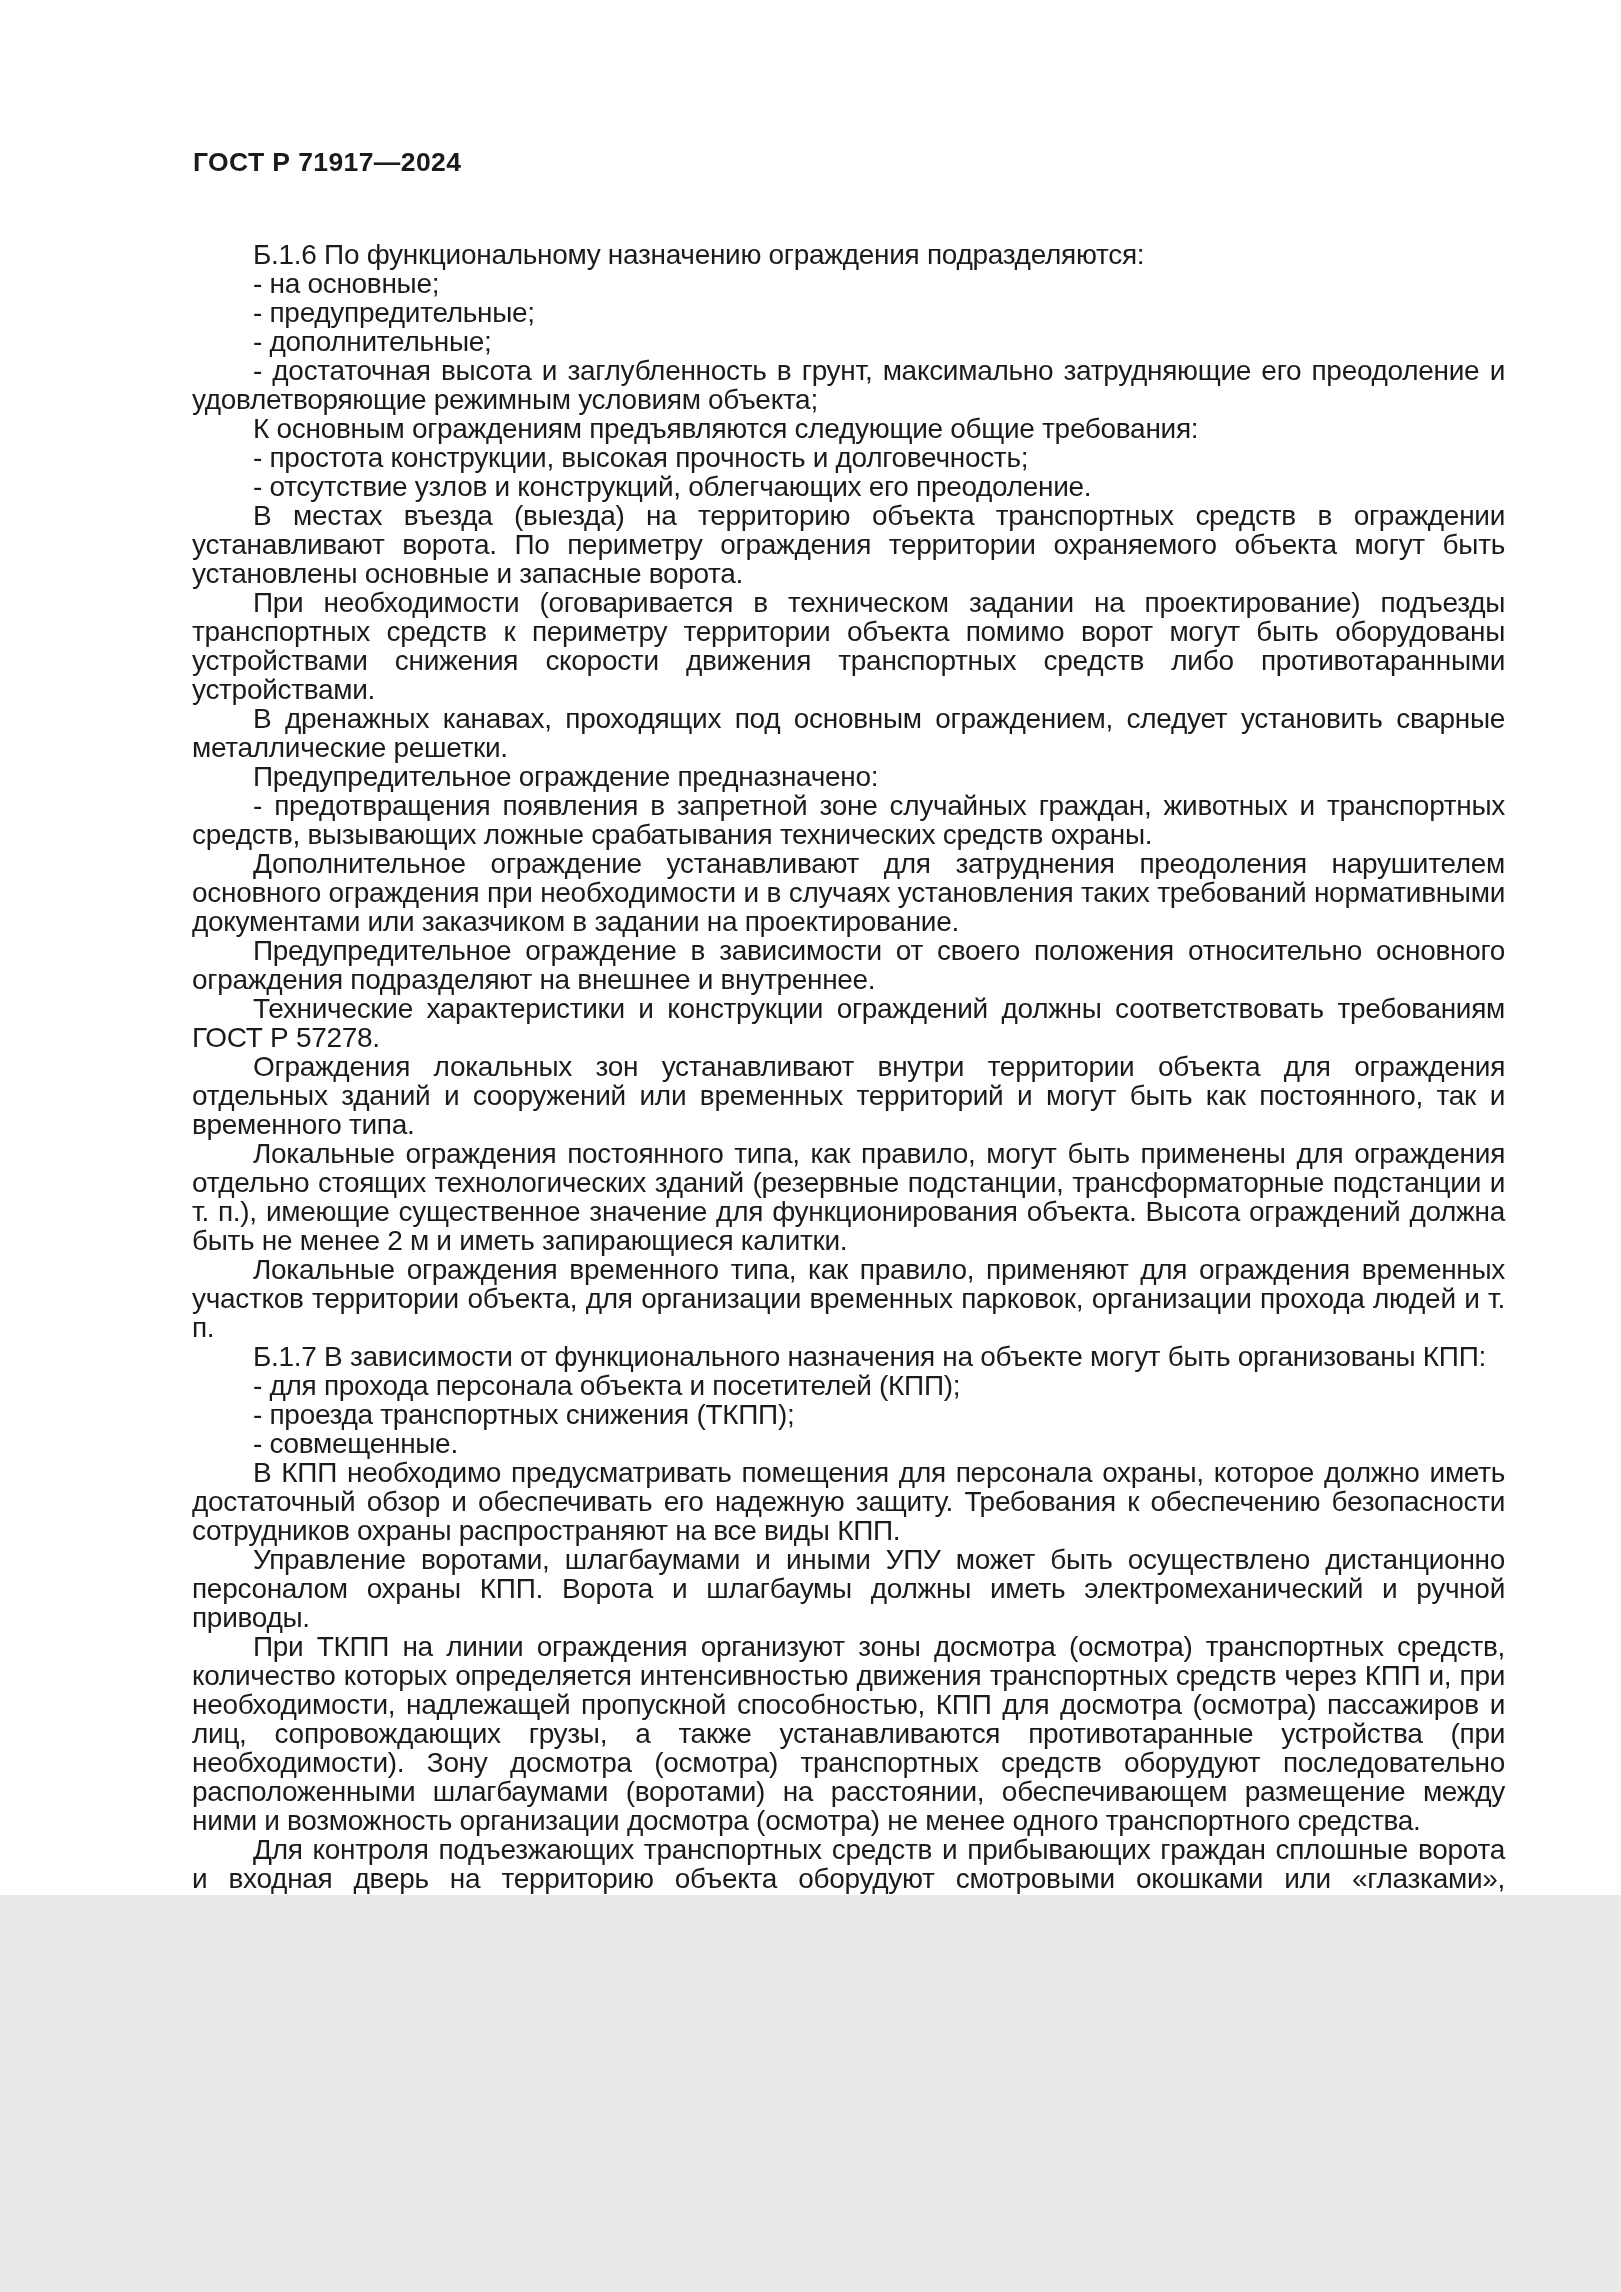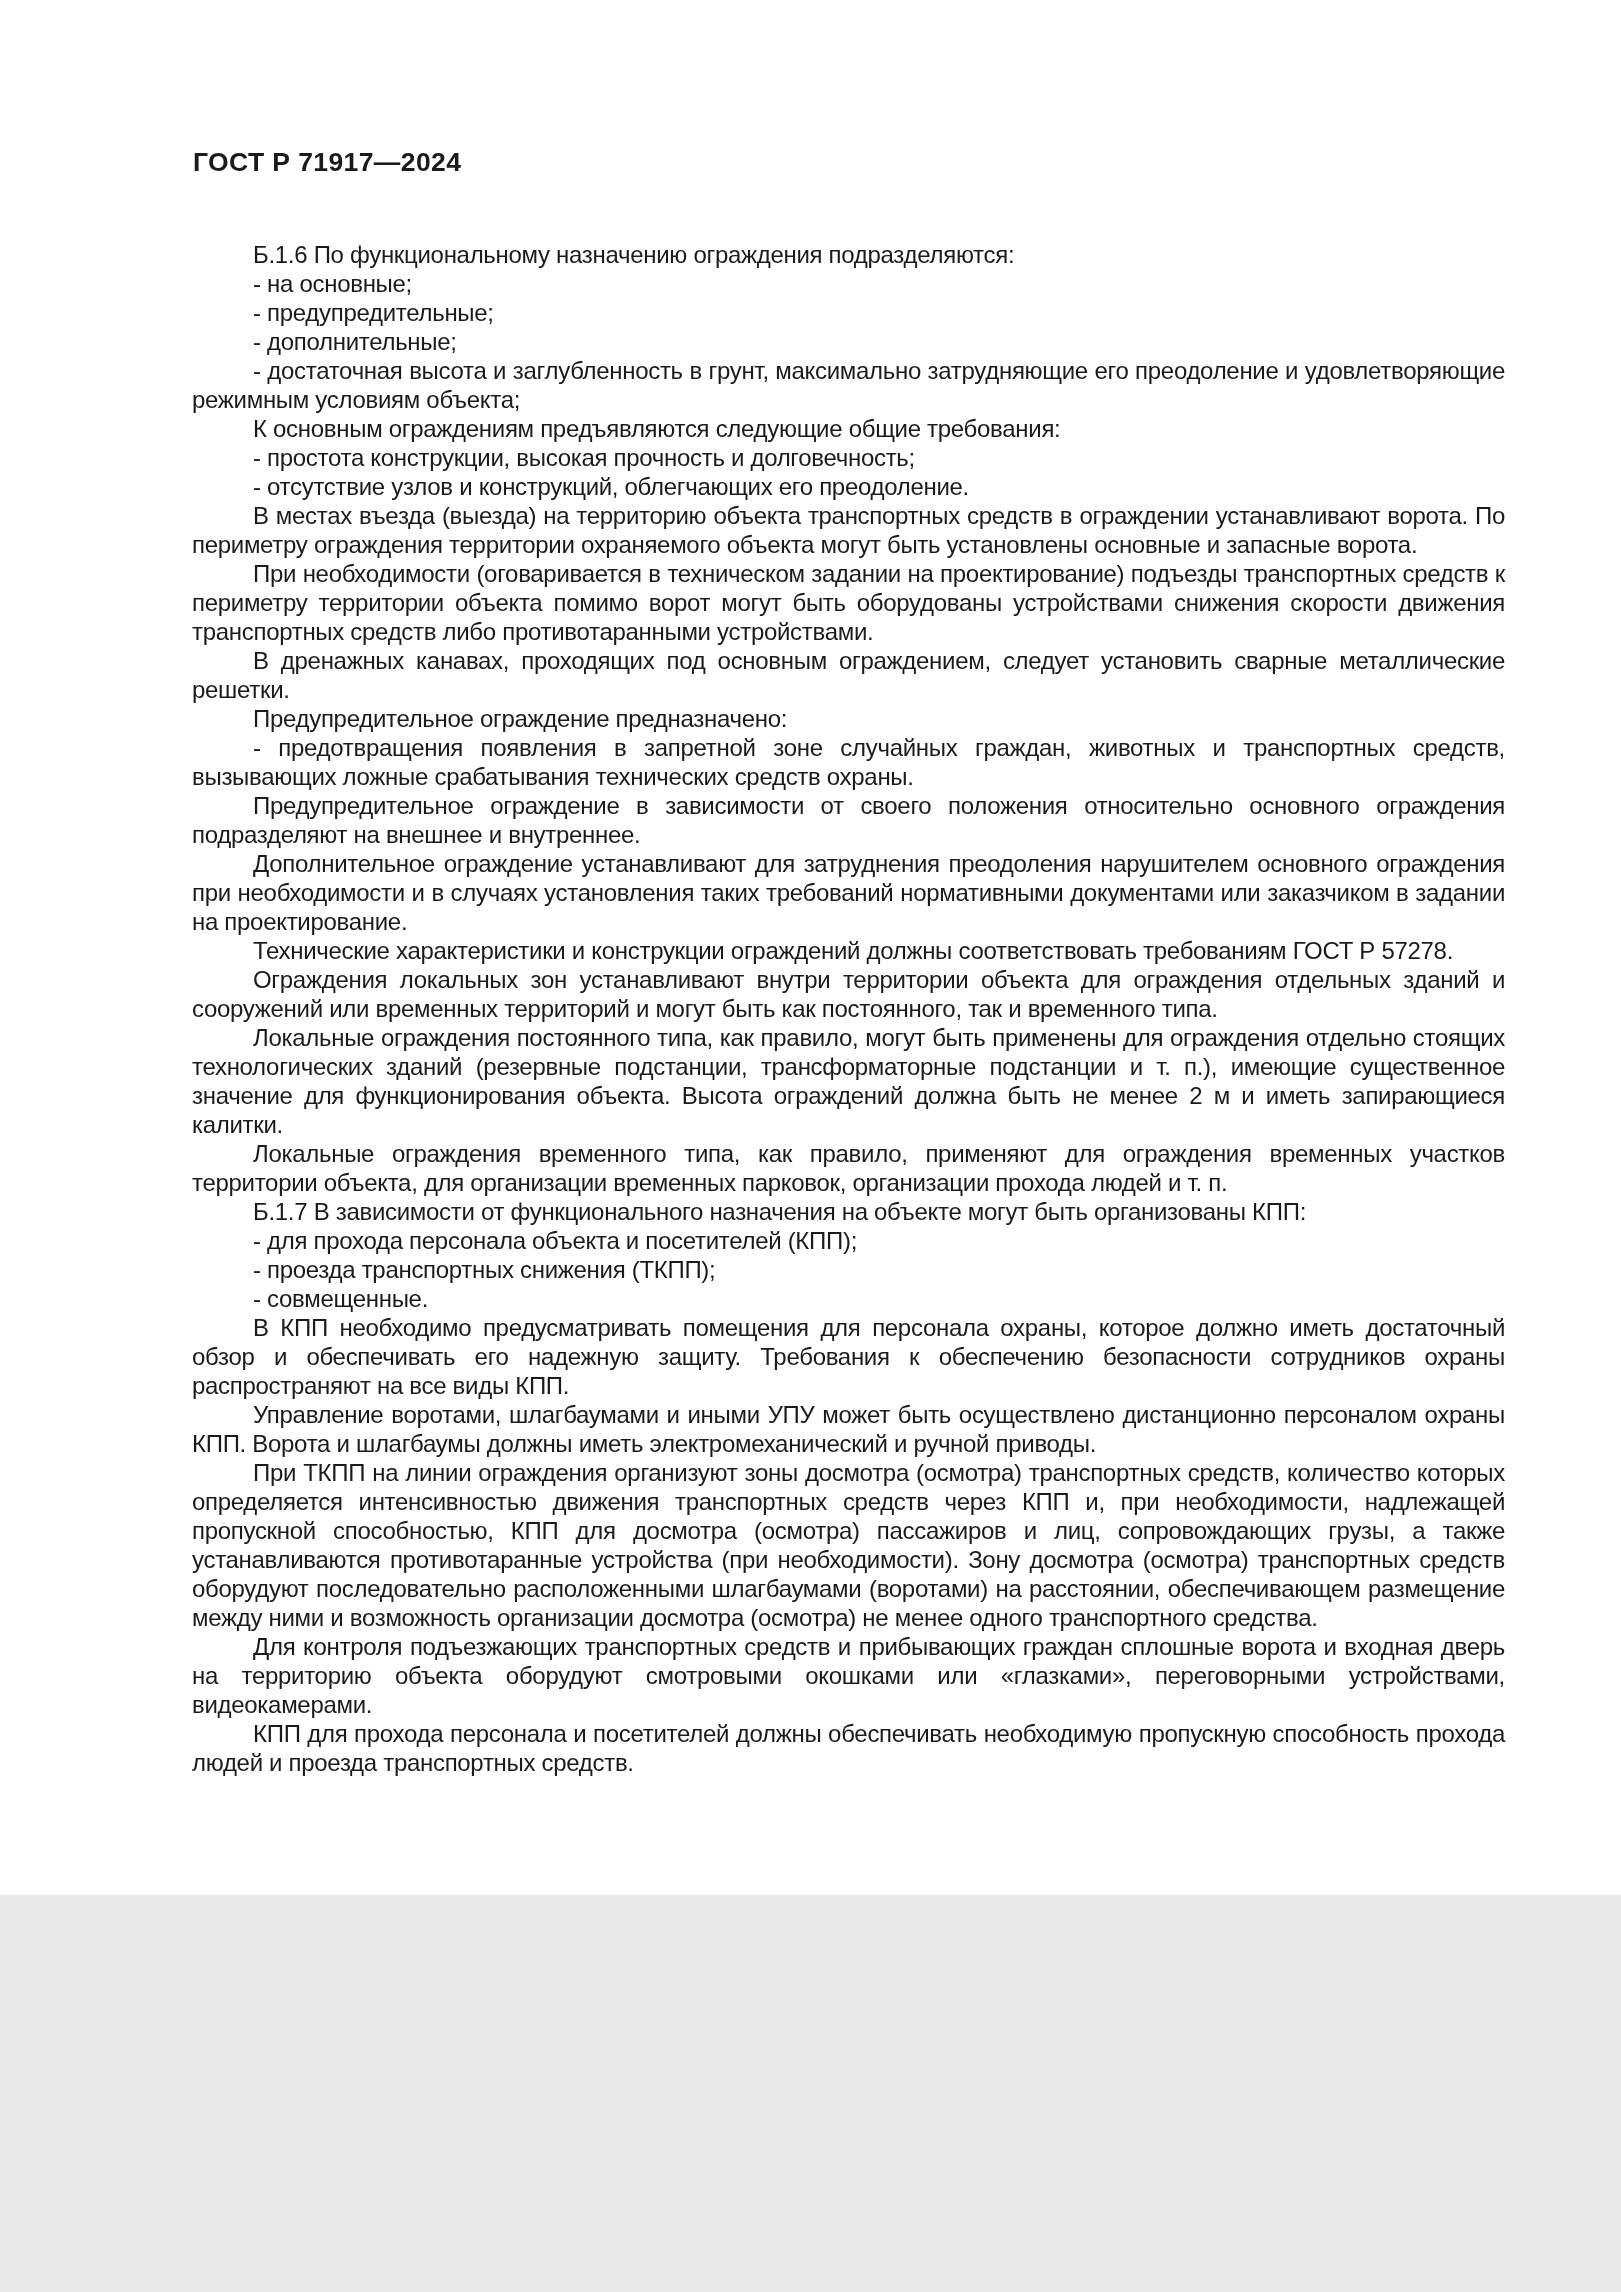--- a/index.html
+++ b/index.html
@@ -25,21 +25,21 @@
     font-size: 26.5px;
     font-weight: bold;
     letter-spacing: 0.4px;
     white-space: nowrap;
   }
   .doc-body {
     position: absolute;
     left: 192px;
     top: 240px;
     width: 1313px;
-    font-size: 24px;
+    font-size: 28px;
     line-height: 29px;
     letter-spacing: -0.3px;
     text-align: justify;
   }
   .para {
     margin: 0;
     padding: 0;
     text-indent: 61px;
   }
   .doc-footer {
@@ -63,22 +63,22 @@
       <p class="para">- дополнительные;</p>
       <p class="para">- достаточная высота и заглубленность в грунт, максимально затрудняющие его преодоление и удовлетворяющие режимным условиям объекта;</p>
       <p class="para">К основным ограждениям предъявляются следующие общие требования:</p>
       <p class="para">- простота конструкции, высокая прочность и долговечность;</p>
       <p class="para">- отсутствие узлов и конструкций, облегчающих его преодоление.</p>
       <p class="para">В местах въезда (выезда) на территорию объекта транспортных средств в ограждении устанавливают ворота. По периметру ограждения территории охраняемого объекта могут быть установлены основные и запасные ворота.</p>
       <p class="para">При необходимости (оговаривается в техническом задании на проектирование) подъезды транспортных средств к периметру территории объекта помимо ворот могут быть оборудованы устройствами снижения скорости движения транспортных средств либо противотаранными устройствами.</p>
       <p class="para">В дренажных канавах, проходящих под основным ограждением, следует установить сварные металлические решетки.</p>
       <p class="para">Предупредительное ограждение предназначено:</p>
       <p class="para">- предотвращения появления в запретной зоне случайных граждан, животных и транспортных средств, вызывающих ложные срабатывания технических средств охраны.</p>
+      <p class="para">Дополнительное ограждение устанавливают для затруднения преодоления нарушителем основного ограждения при необходимости и в случаях установления таких требований нормативными документами или заказчиком в задании на проектирование.</p>
       <p class="para">Предупредительное ограждение в зависимости от своего положения относительно основного ограждения подразделяют на внешнее и внутреннее.</p>
-      <p class="para">Дополнительное ограждение устанавливают для затруднения преодоления нарушителем основного ограждения при необходимости и в случаях установления таких требований нормативными документами или заказчиком в задании на проектирование.</p>
       <p class="para">Технические характеристики и конструкции ограждений должны соответствовать требованиям ГОСТ Р 57278.</p>
       <p class="para">Ограждения локальных зон устанавливают внутри территории объекта для ограждения отдельных зданий и сооружений или временных территорий и могут быть как постоянного, так и временного типа.</p>
       <p class="para">Локальные ограждения постоянного типа, как правило, могут быть применены для ограждения отдельно стоящих технологических зданий (резервные подстанции, трансформаторные подстанции и т. п.), имеющие существенное значение для функционирования объекта. Высота ограждений должна быть не менее 2 м и иметь запирающиеся калитки.</p>
       <p class="para">Локальные ограждения временного типа, как правило, применяют для ограждения временных участков территории объекта, для организации временных парковок, организации прохода людей и т. п.</p>
       <p class="para">Б.1.7  В зависимости от функционального назначения на объекте могут быть организованы КПП:</p>
       <p class="para">- для прохода персонала объекта и посетителей (КПП);</p>
       <p class="para">- проезда транспортных снижения (ТКПП);</p>
       <p class="para">- совмещенные.</p>
       <p class="para">В КПП необходимо предусматривать помещения для персонала охраны, которое должно иметь достаточный обзор и обеспечивать его надежную защиту. Требования к обеспечению безопасности сотрудников охраны распространяют на все виды КПП.</p>
       <p class="para">Управление воротами, шлагбаумами и иными УПУ может быть осуществлено дистанционно персоналом охраны КПП. Ворота и шлагбаумы должны иметь электромеханический и ручной приводы.</p>

